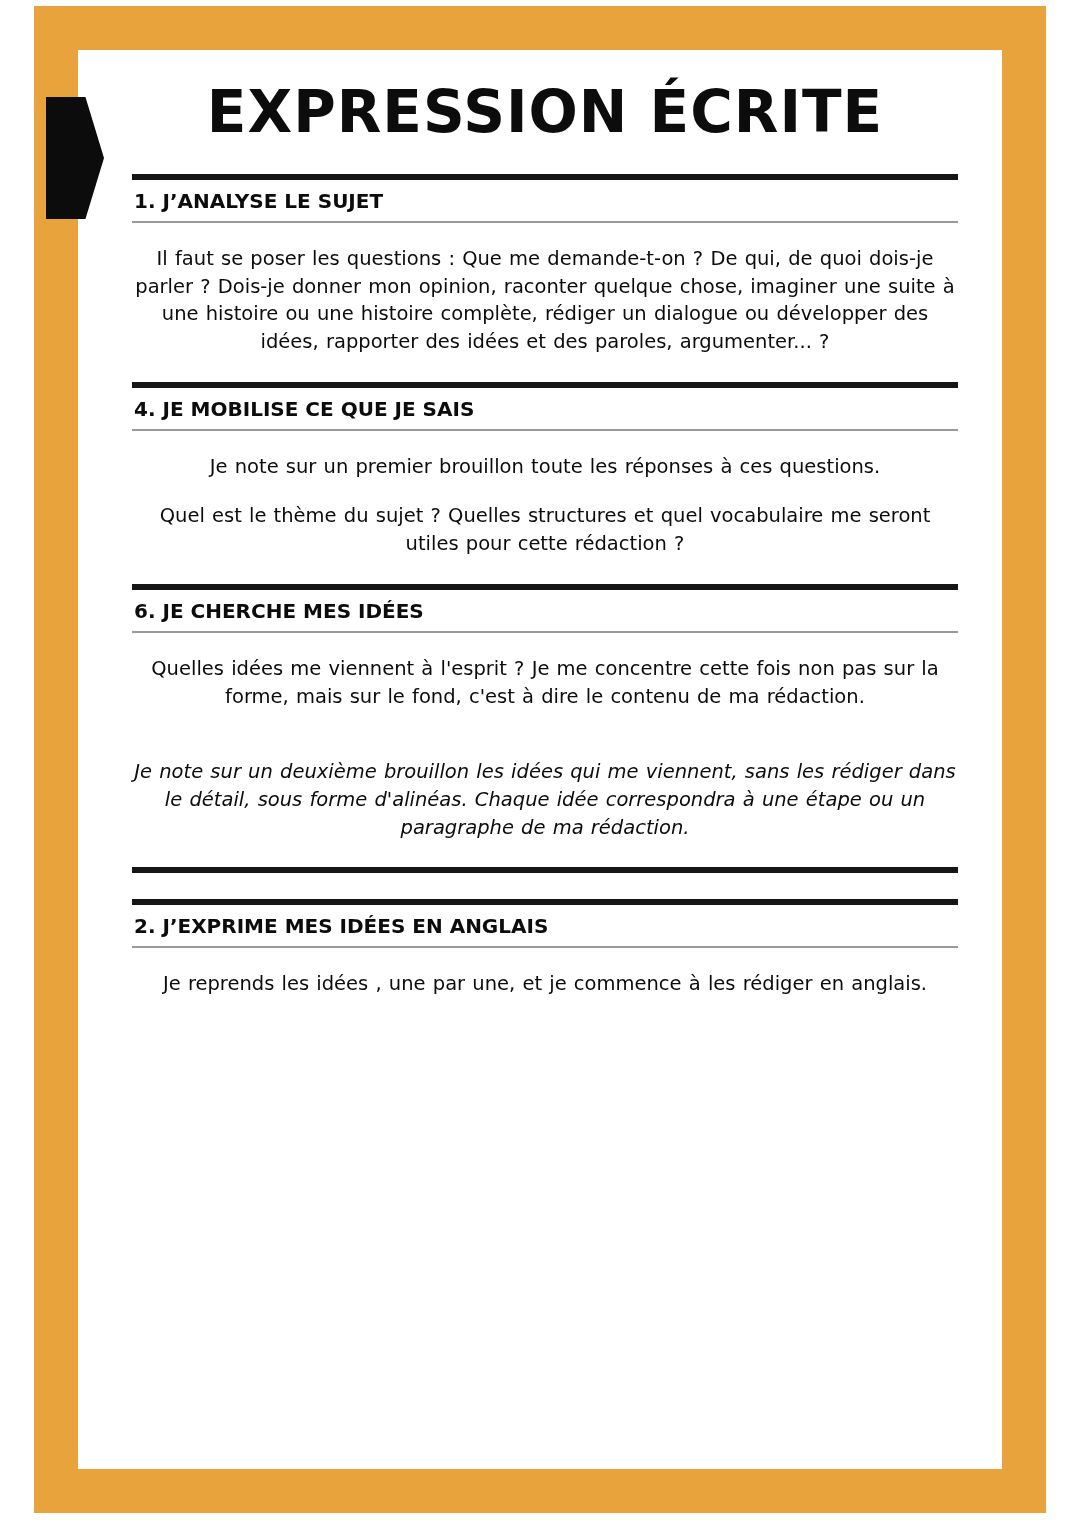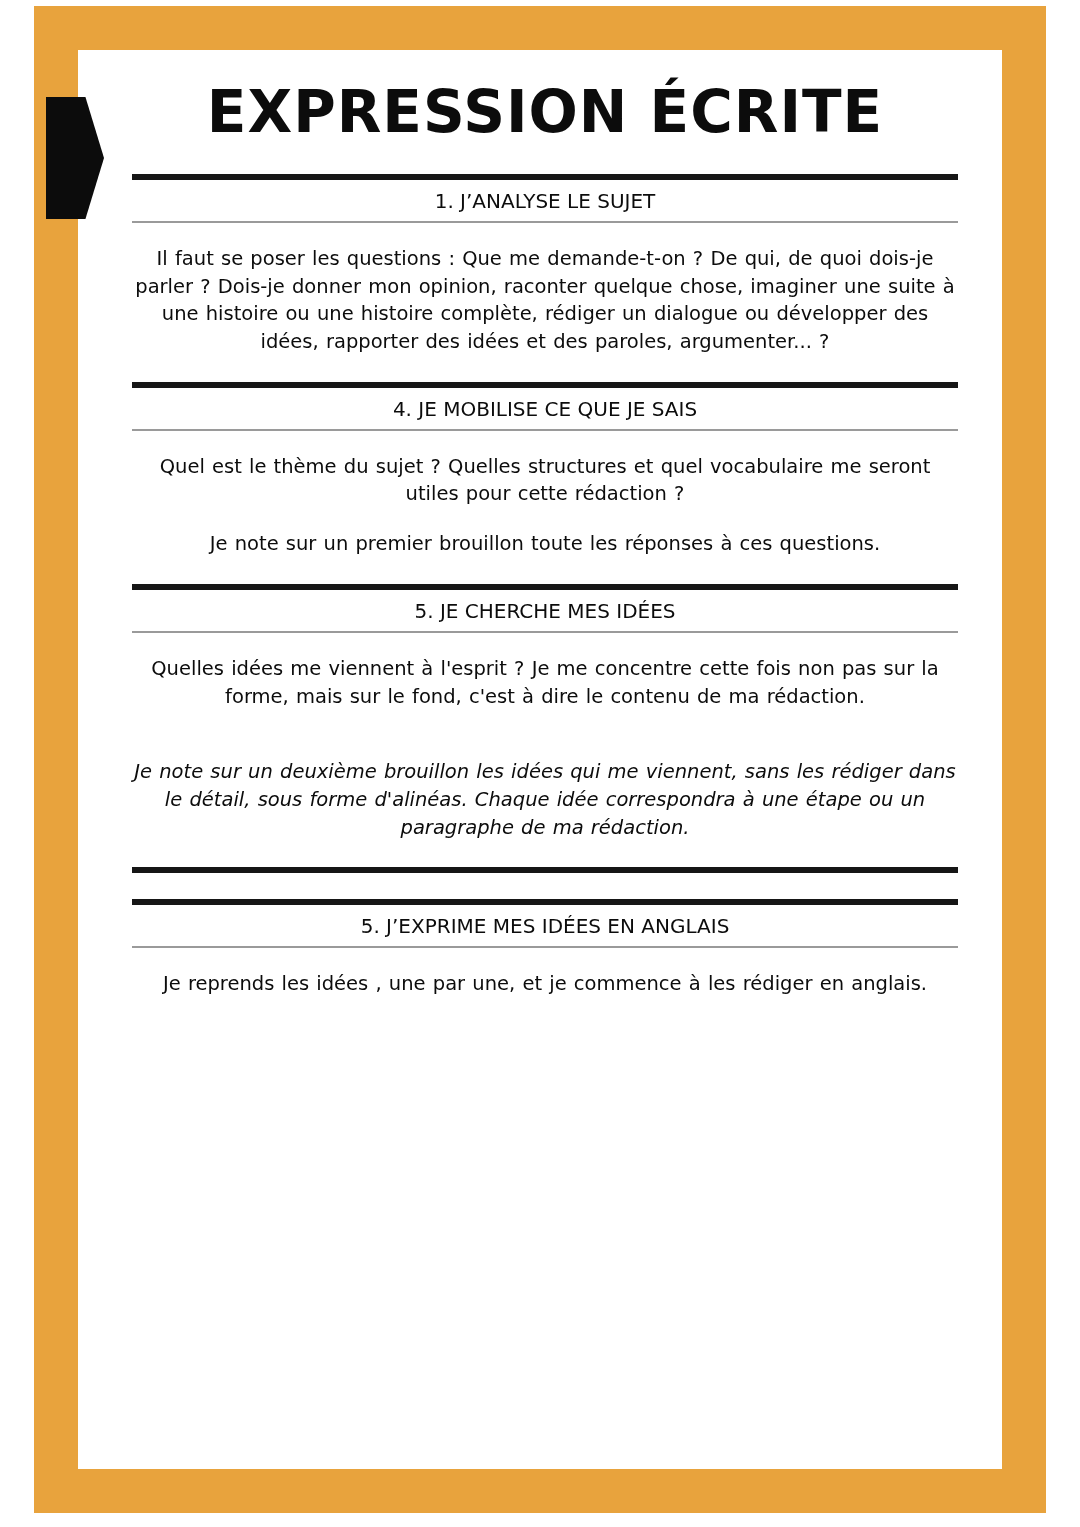--- a/index.html
+++ b/index.html
@@ -55,23 +55,22 @@
   }
   .rule-thick {
     height: 6px;
     background: #161616;
     margin: 0;
   }
   h2.step-heading {
     margin: 0;
     padding: 9px 2px 8px 2px;
     font-size: 20px;
-    font-weight: normal;
+    font-weight: bold;
     border-bottom: 2px solid #9a9a9a;
-    text-align: center;
   }
   p.body-text {
     margin: 22px 2px 0 2px;
     font-size: 19.5px;
     line-height: 1.42;
     text-align: center;
     word-spacing: 1px;
   }
   p.body-text.gap-large {
     margin-top: 48px;
@@ -90,34 +89,34 @@
 
   <section class="step">
     <div class="rule-thick"></div>
     <h2 class="step-heading">1. J’ANALYSE LE SUJET</h2>
     <p class="body-text">Il faut se poser les questions : Que me demande-t-on ? De qui, de quoi dois-je parler ? Dois-je donner mon opinion, raconter quelque chose, imaginer une suite à une histoire ou une histoire complète, rédiger un dialogue ou développer des idées, rapporter des idées et des paroles, argumenter... ?</p>
   </section>
 
   <section class="step">
     <div class="rule-thick"></div>
     <h2 class="step-heading">4. JE MOBILISE CE QUE JE SAIS</h2>
+    <p class="body-text">Je note sur un premier brouillon toute les réponses à ces questions.</p>
     <p class="body-text">Quel est le thème du sujet ? Quelles structures et quel vocabulaire me seront utiles pour cette rédaction ?</p>
-    <p class="body-text">Je note sur un premier brouillon toute les réponses à ces questions.</p>
   </section>
 
   <section class="step">
     <div class="rule-thick"></div>
-    <h2 class="step-heading">5. JE CHERCHE MES IDÉES</h2>
+    <h2 class="step-heading">6. JE CHERCHE MES IDÉES</h2>
     <p class="body-text">Quelles idées me viennent à l'esprit ? Je me concentre cette fois non pas sur la forme, mais sur le fond, c'est à dire le contenu de ma rédaction.</p>
     <p class="body-text gap-large">Je note sur un deuxième brouillon les idées qui me viennent, sans les rédiger dans le détail, sous forme d'alinéas. Chaque idée correspondra à une étape ou un paragraphe de ma rédaction.</p>
   </section>
 
   <section class="step">
     <div class="rule-thick"></div>
   </section>
 
   <section class="step">
     <div class="rule-thick"></div>
-    <h2 class="step-heading">5. J’EXPRIME MES IDÉES EN ANGLAIS</h2>
+    <h2 class="step-heading">2. J’EXPRIME MES IDÉES EN ANGLAIS</h2>
     <p class="body-text">Je reprends les idées , une par une, et je commence à les rédiger en anglais.</p>
   </section>
 
 </div>
 
 </body></html>

